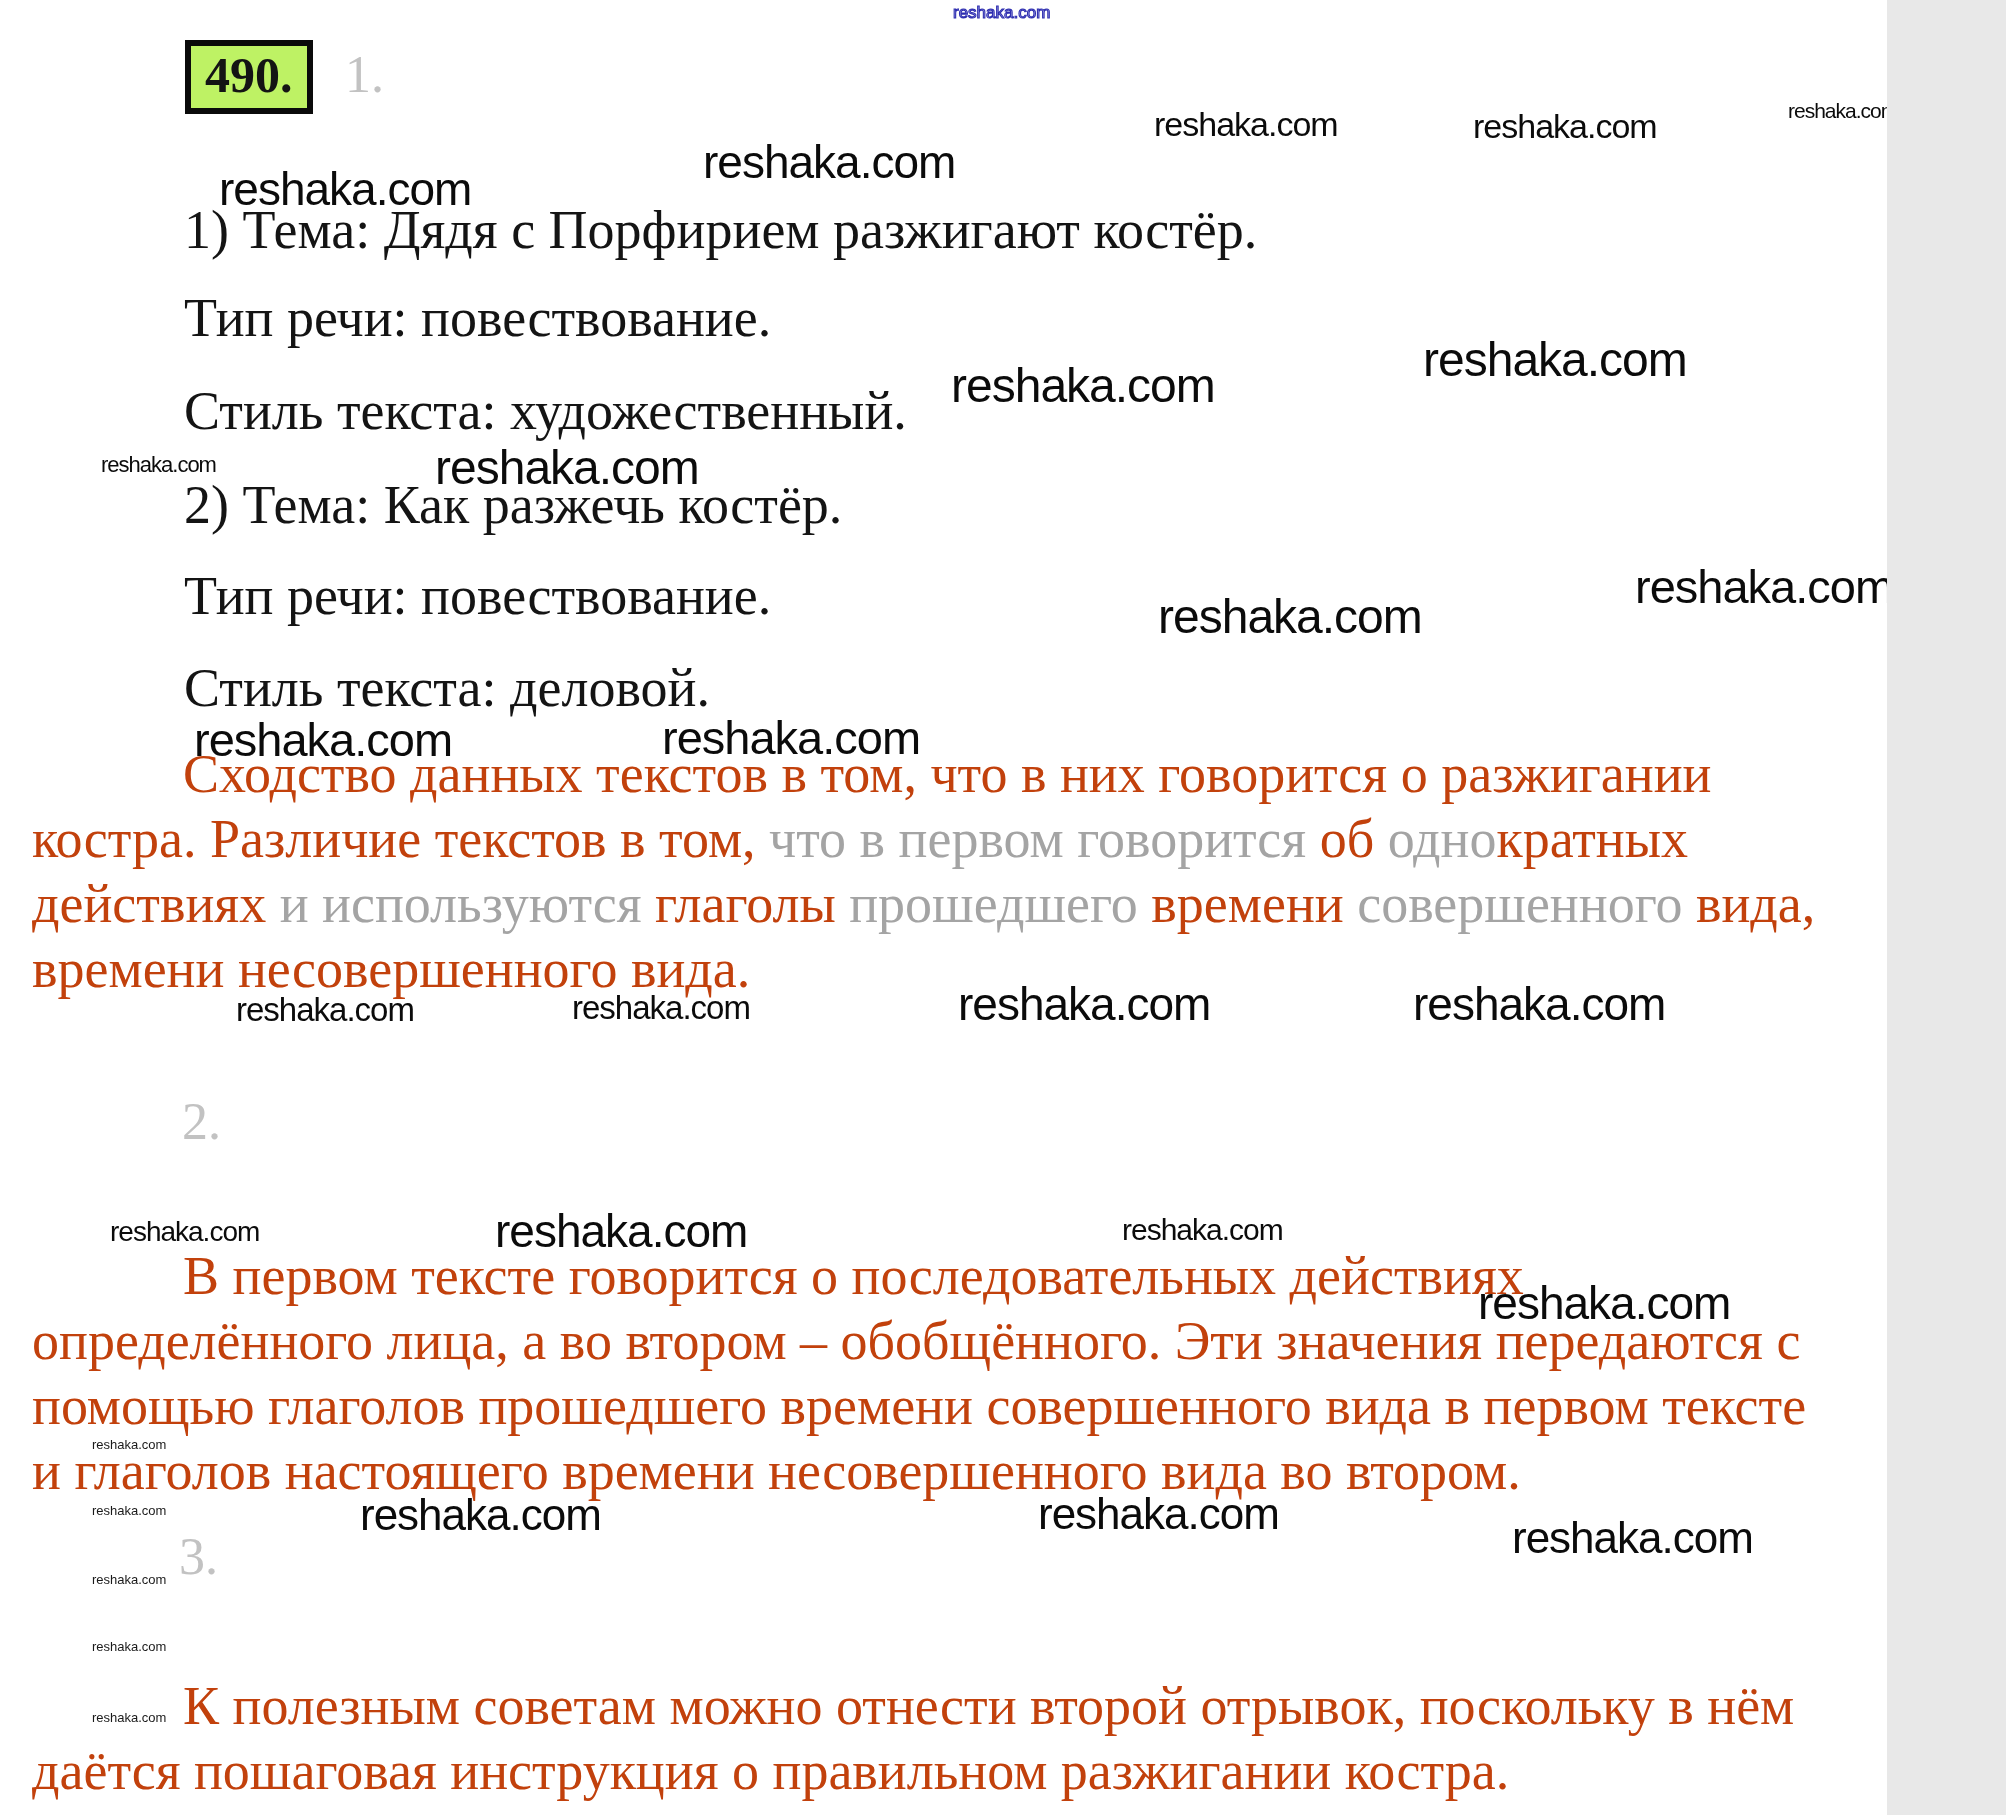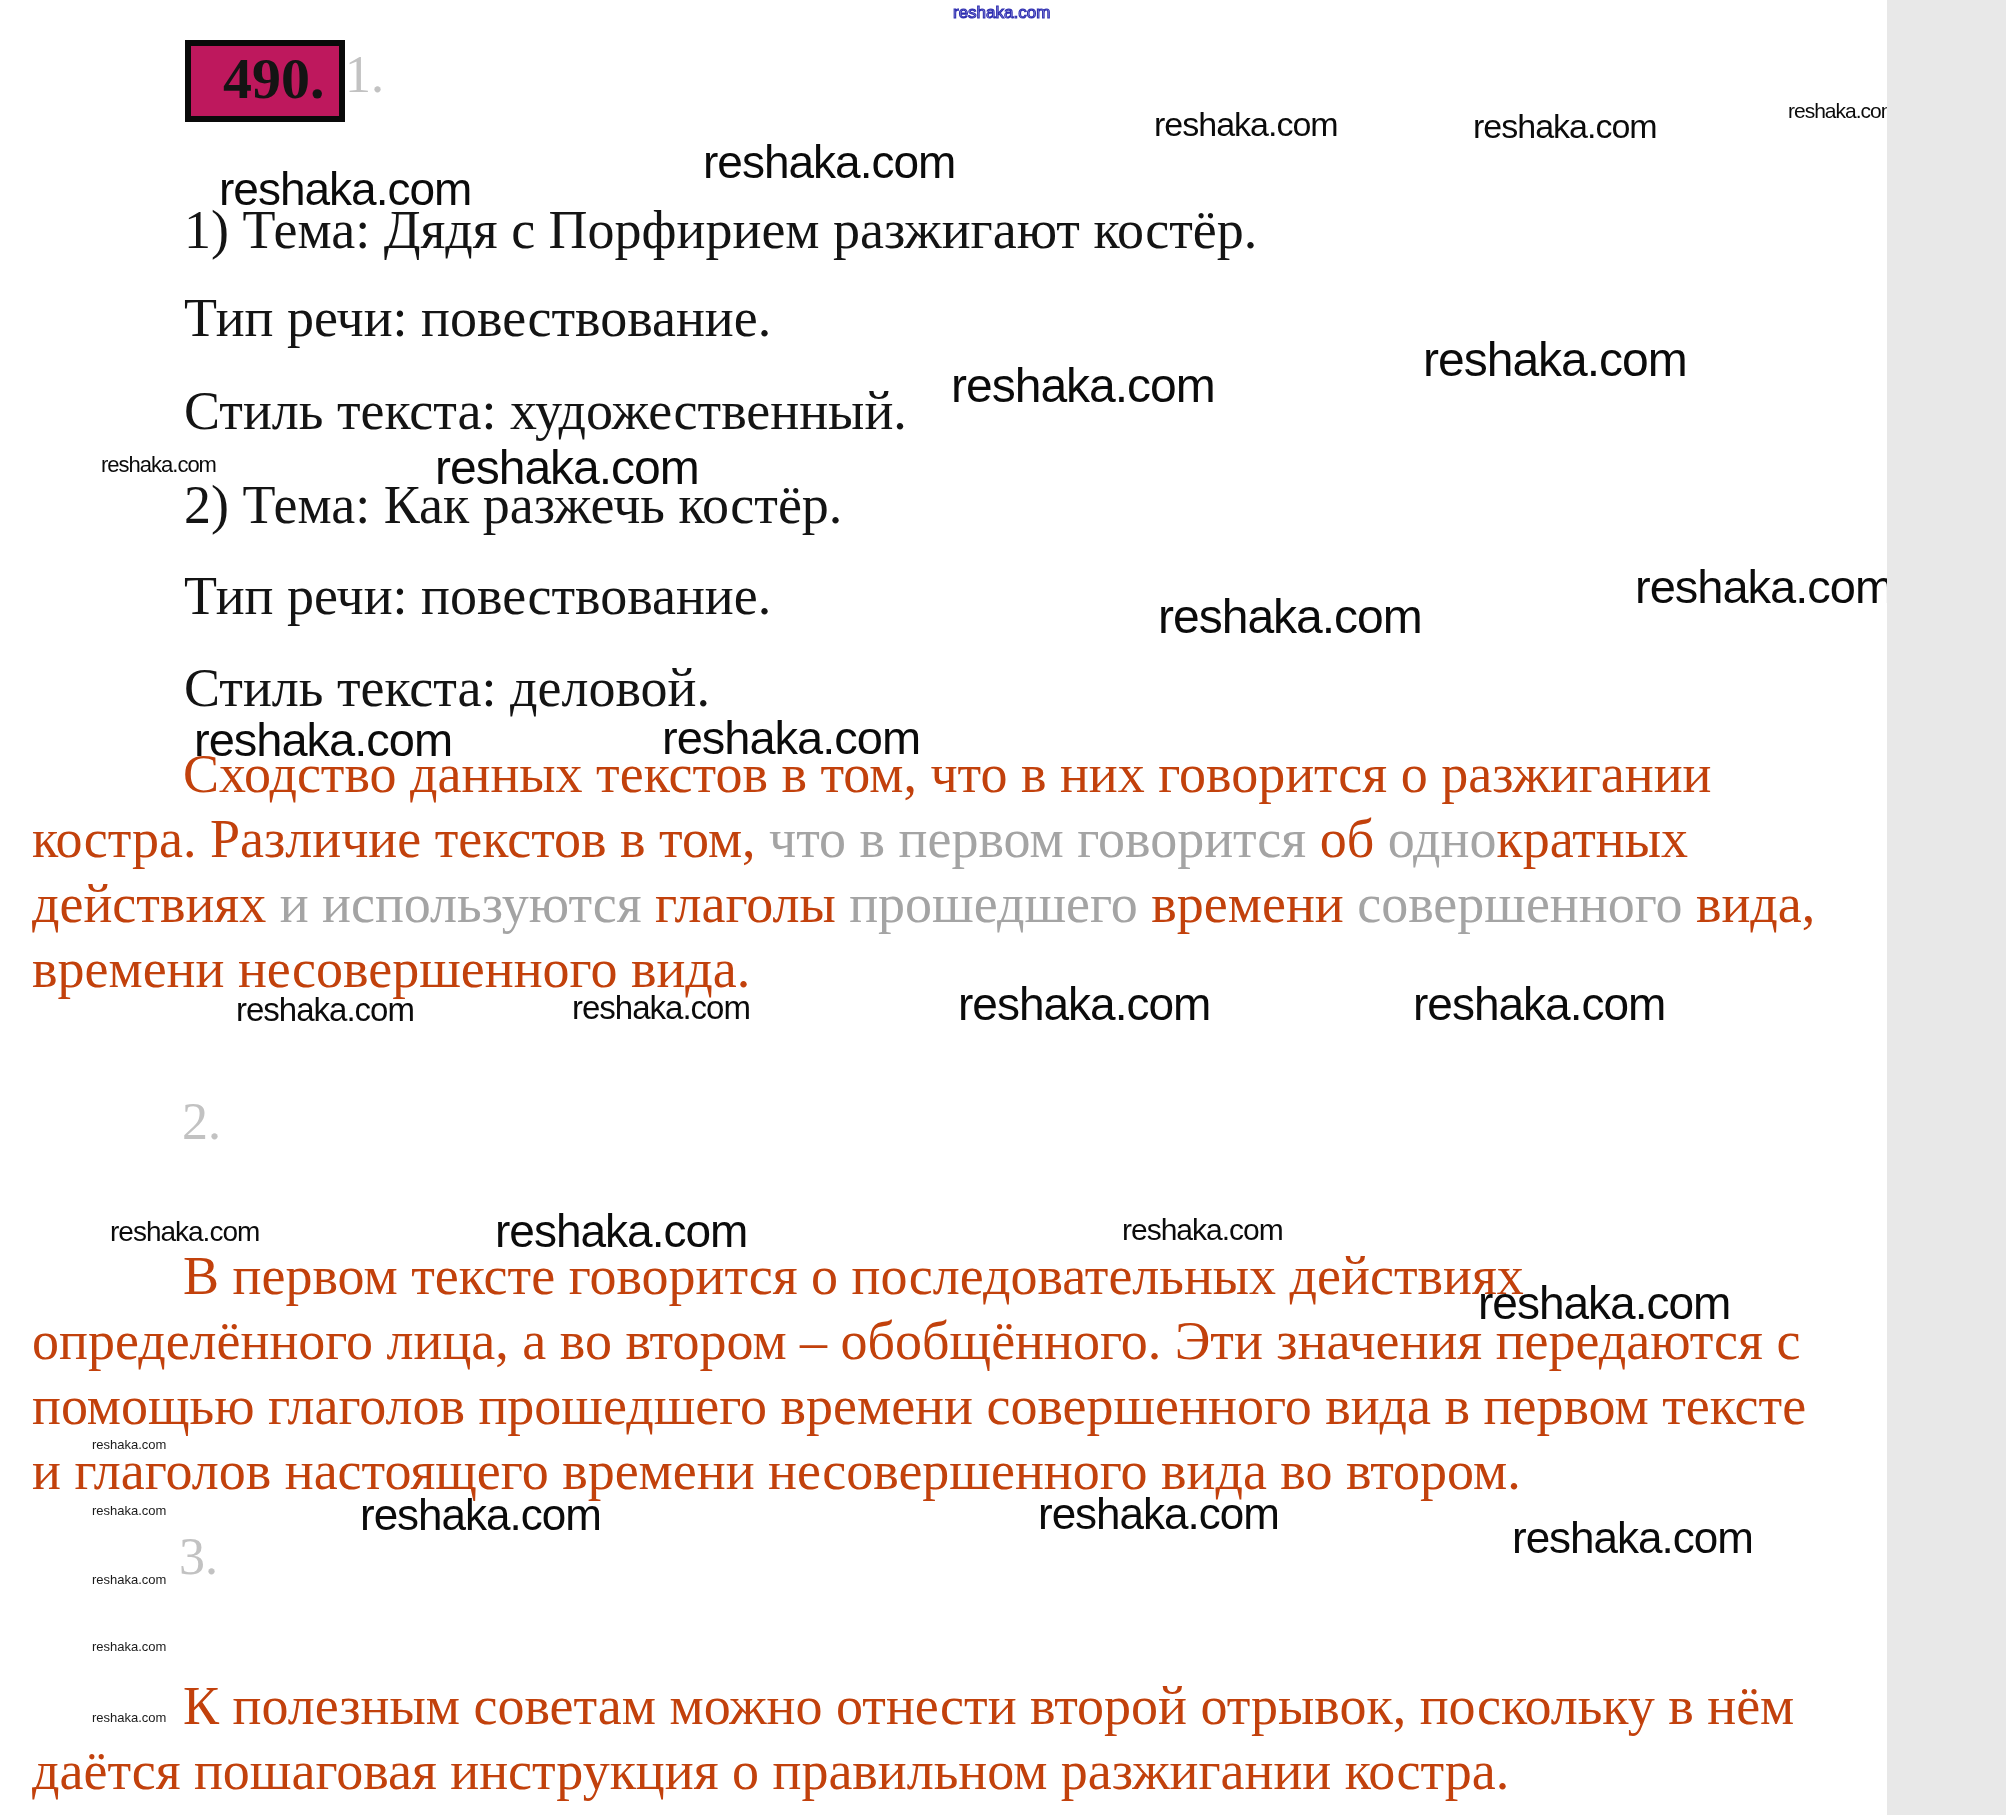--- a/index.html
+++ b/index.html
@@ -30,25 +30,25 @@
   .wm.tiny{
     font-weight:400;
     letter-spacing:0;
     color:#1a1a1a;
   }
   
   .exnum{
     position:absolute;
     left:185px;top:40px;
     border:6px solid #0a0a0a;
-    padding:4px 14px 8px 32px;
+    padding:4px 14px 8px 14px;
     font-weight:bold;
-    font-size:58px;
+    font-size:50px;
     line-height:1;
-    background:#be185d;
+    background:#bef264;
   }
   
   .marker{
     position:absolute;
     font-size:52px;
     line-height:1;
     color:#c2c2c2;
   }
   
   .tline{

